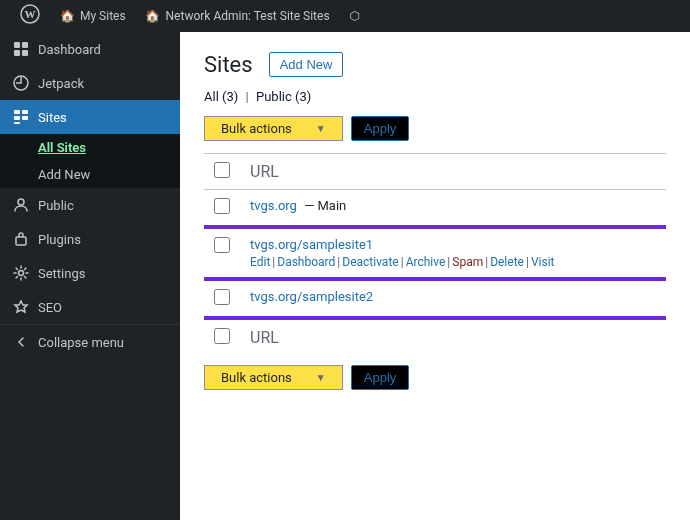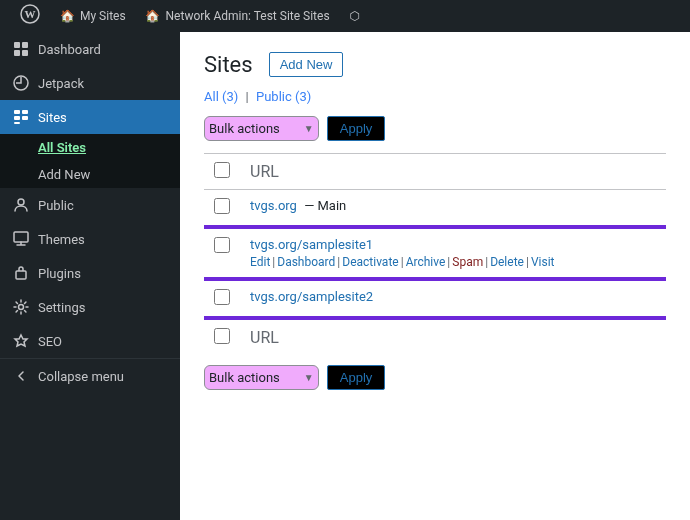--- a/index.html
+++ b/index.html
@@ -89,36 +89,36 @@
       font-size: 13px;
       cursor: pointer;
       border-radius: 2px;
     }
 
     .filter-links {
       font-size: 13px;
       color: #2271b1;
       margin-bottom: 12px;
     }
-    .filter-links a { color: #3b82f6; text-decoration: none; }
+    .filter-links a { color: #0f172a; text-decoration: none; }
     .filter-links .separator { color: #646970; margin: 0 4px; }
 
     .bulk-actions-row {
       display: flex;
       align-items: center;
       gap: 8px;
       margin-bottom: 12px;
     }
     .bulk-select {
       display: flex;
       align-items: center;
       border: 1px solid #8c8f94;
-      background: #f0abfc;
-      border-radius: 6px;
-      padding: 4px 4px;
+      background: #fde047;
+      border-radius: 0;
+      padding: 4px 16px;
       font-size: 13px;
       color: #1d2327;
       cursor: pointer;
       gap: 24px;
     }
     .bulk-select .chevron { font-size: 10px; color: #646970; }
     .apply-btn {
       border: 1px solid #2271b1;
       background: #000000;
       color: #2271b1;
@@ -233,29 +233,20 @@
         <svg width="16" height="16" viewBox="0 0 16 16" fill="none">
             <circle cx="8" cy="5" r="3" stroke="#c3c4c7" stroke-width="1.5"></circle>
             <path d="M2 14c0-3 2.7-5 6-5s6 2 6 5" stroke="#c3c4c7" stroke-width="1.5" stroke-linecap="round"></path>
           </svg>
       </span>
       <span>Public</span>
     </div>
     <div class="sidebar-item">
       <span class="icon">
         <svg width="16" height="16" viewBox="0 0 16 16" fill="none">
-            <rect x="1" y="1" width="14" height="10" rx="1" stroke="#c3c4c7" stroke-width="1.5"></rect>
-            <path d="M4 14h8M8 11v3" stroke="#c3c4c7" stroke-width="1.5" stroke-linecap="round"></path>
-          </svg>
-      </span>
-      <span>Themes</span>
-    </div>
-    <div class="sidebar-item">
-      <span class="icon">
-        <svg width="16" height="16" viewBox="0 0 16 16" fill="none">
             <rect x="3" y="6" width="10" height="8" rx="1" stroke="#c3c4c7" stroke-width="1.5"></rect>
             <path d="M6 6V4a2 2 0 014 0v2" stroke="#c3c4c7" stroke-width="1.5"></path>
           </svg>
       </span>
       <span>Plugins</span>
     </div>
     <div class="sidebar-item">
       <span class="icon">
         <svg width="16" height="16" viewBox="0 0 16 16" fill="none">
             <circle cx="8" cy="8" r="2.5" stroke="#c3c4c7" stroke-width="1.5"></circle>

